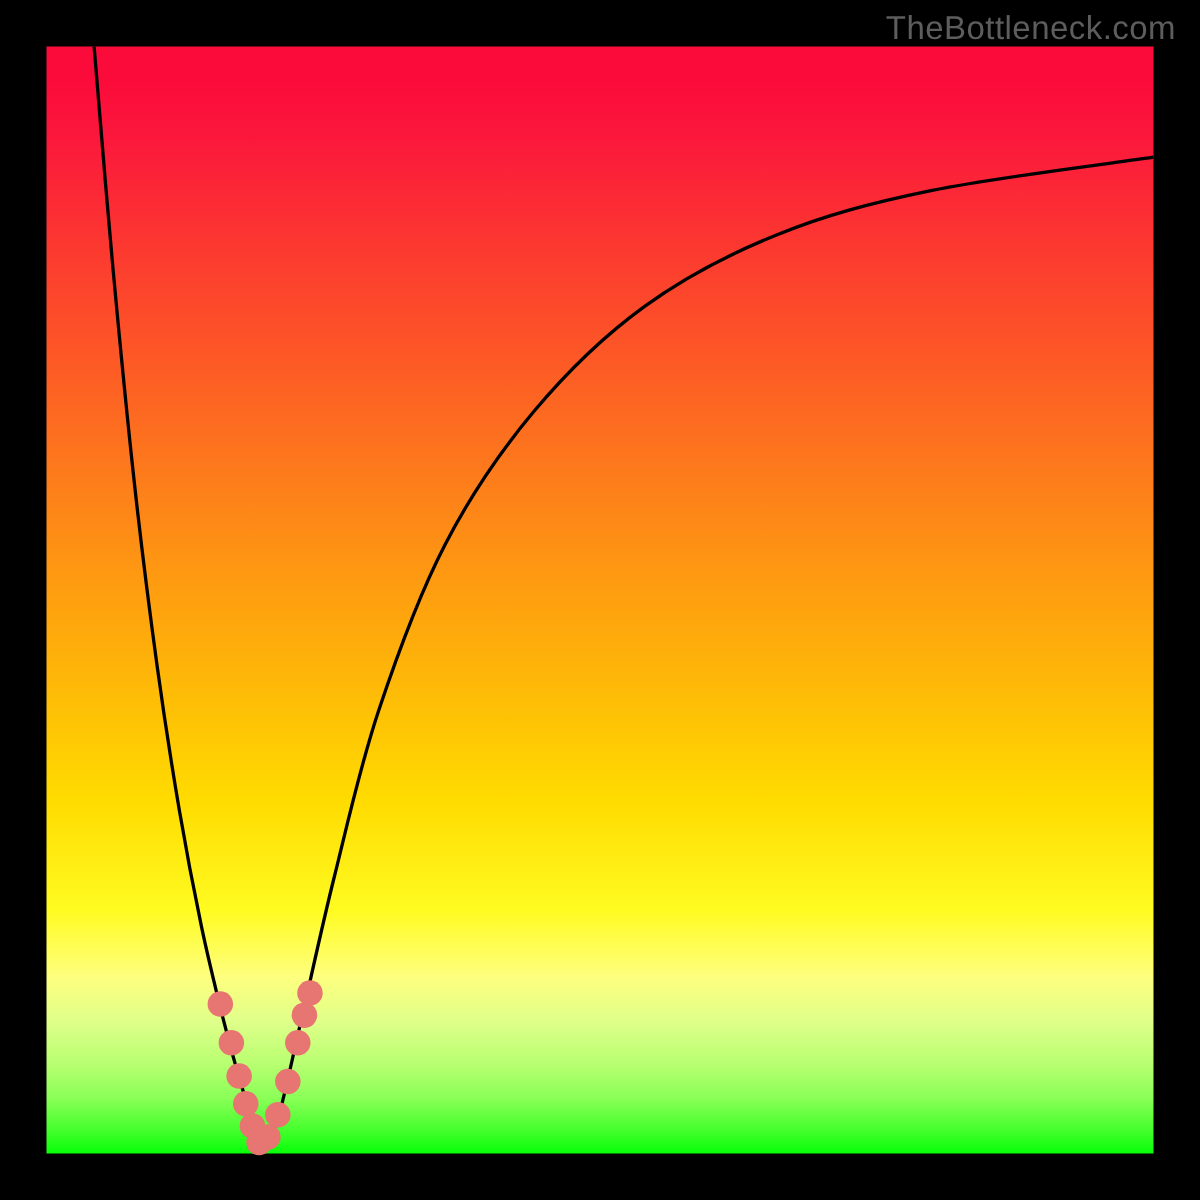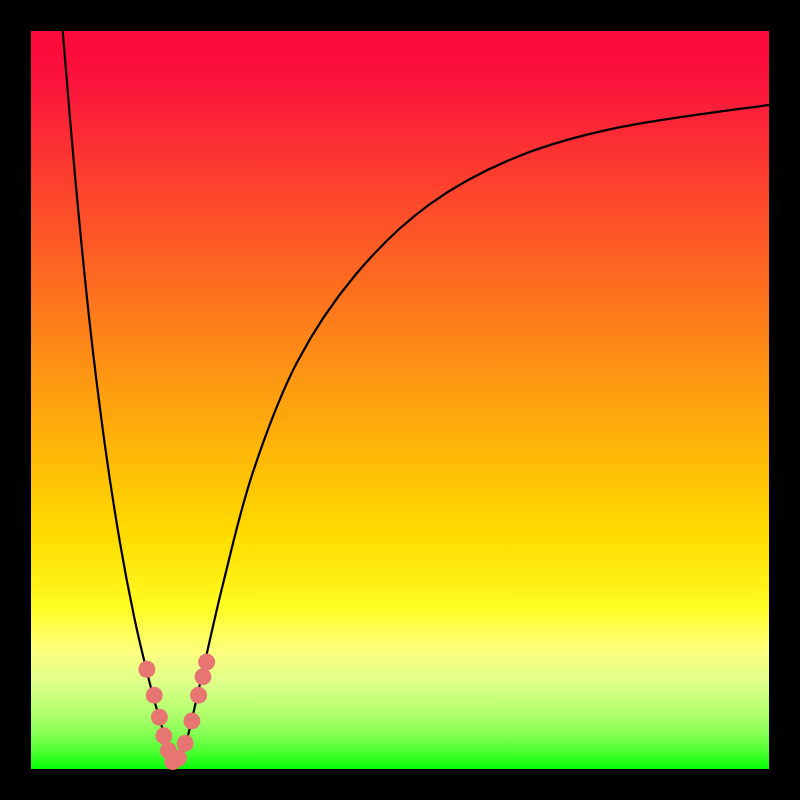--- a/index.html
+++ b/index.html
@@ -80,13 +80,14 @@
           <circle cx="141.70" cy="730.62" r="8.5" fill="#e77571"></circle>
           <circle cx="147.60" cy="726.93" r="8.5" fill="#e77571"></circle>
           <circle cx="154.24" cy="712.17" r="8.5" fill="#e77571"></circle>
           <circle cx="160.88" cy="690.03" r="8.5" fill="#e77571"></circle>
           <circle cx="167.53" cy="664.20" r="8.5" fill="#e77571"></circle>
           <circle cx="171.95" cy="645.75" r="8.5" fill="#e77571"></circle>
           <circle cx="175.64" cy="630.99" r="8.5" fill="#e77571"></circle>
         </g>
     </svg>
   </div>
+  <div class="watermark">TheBottleneck.com</div>
 </div>
 
 </body></html>

